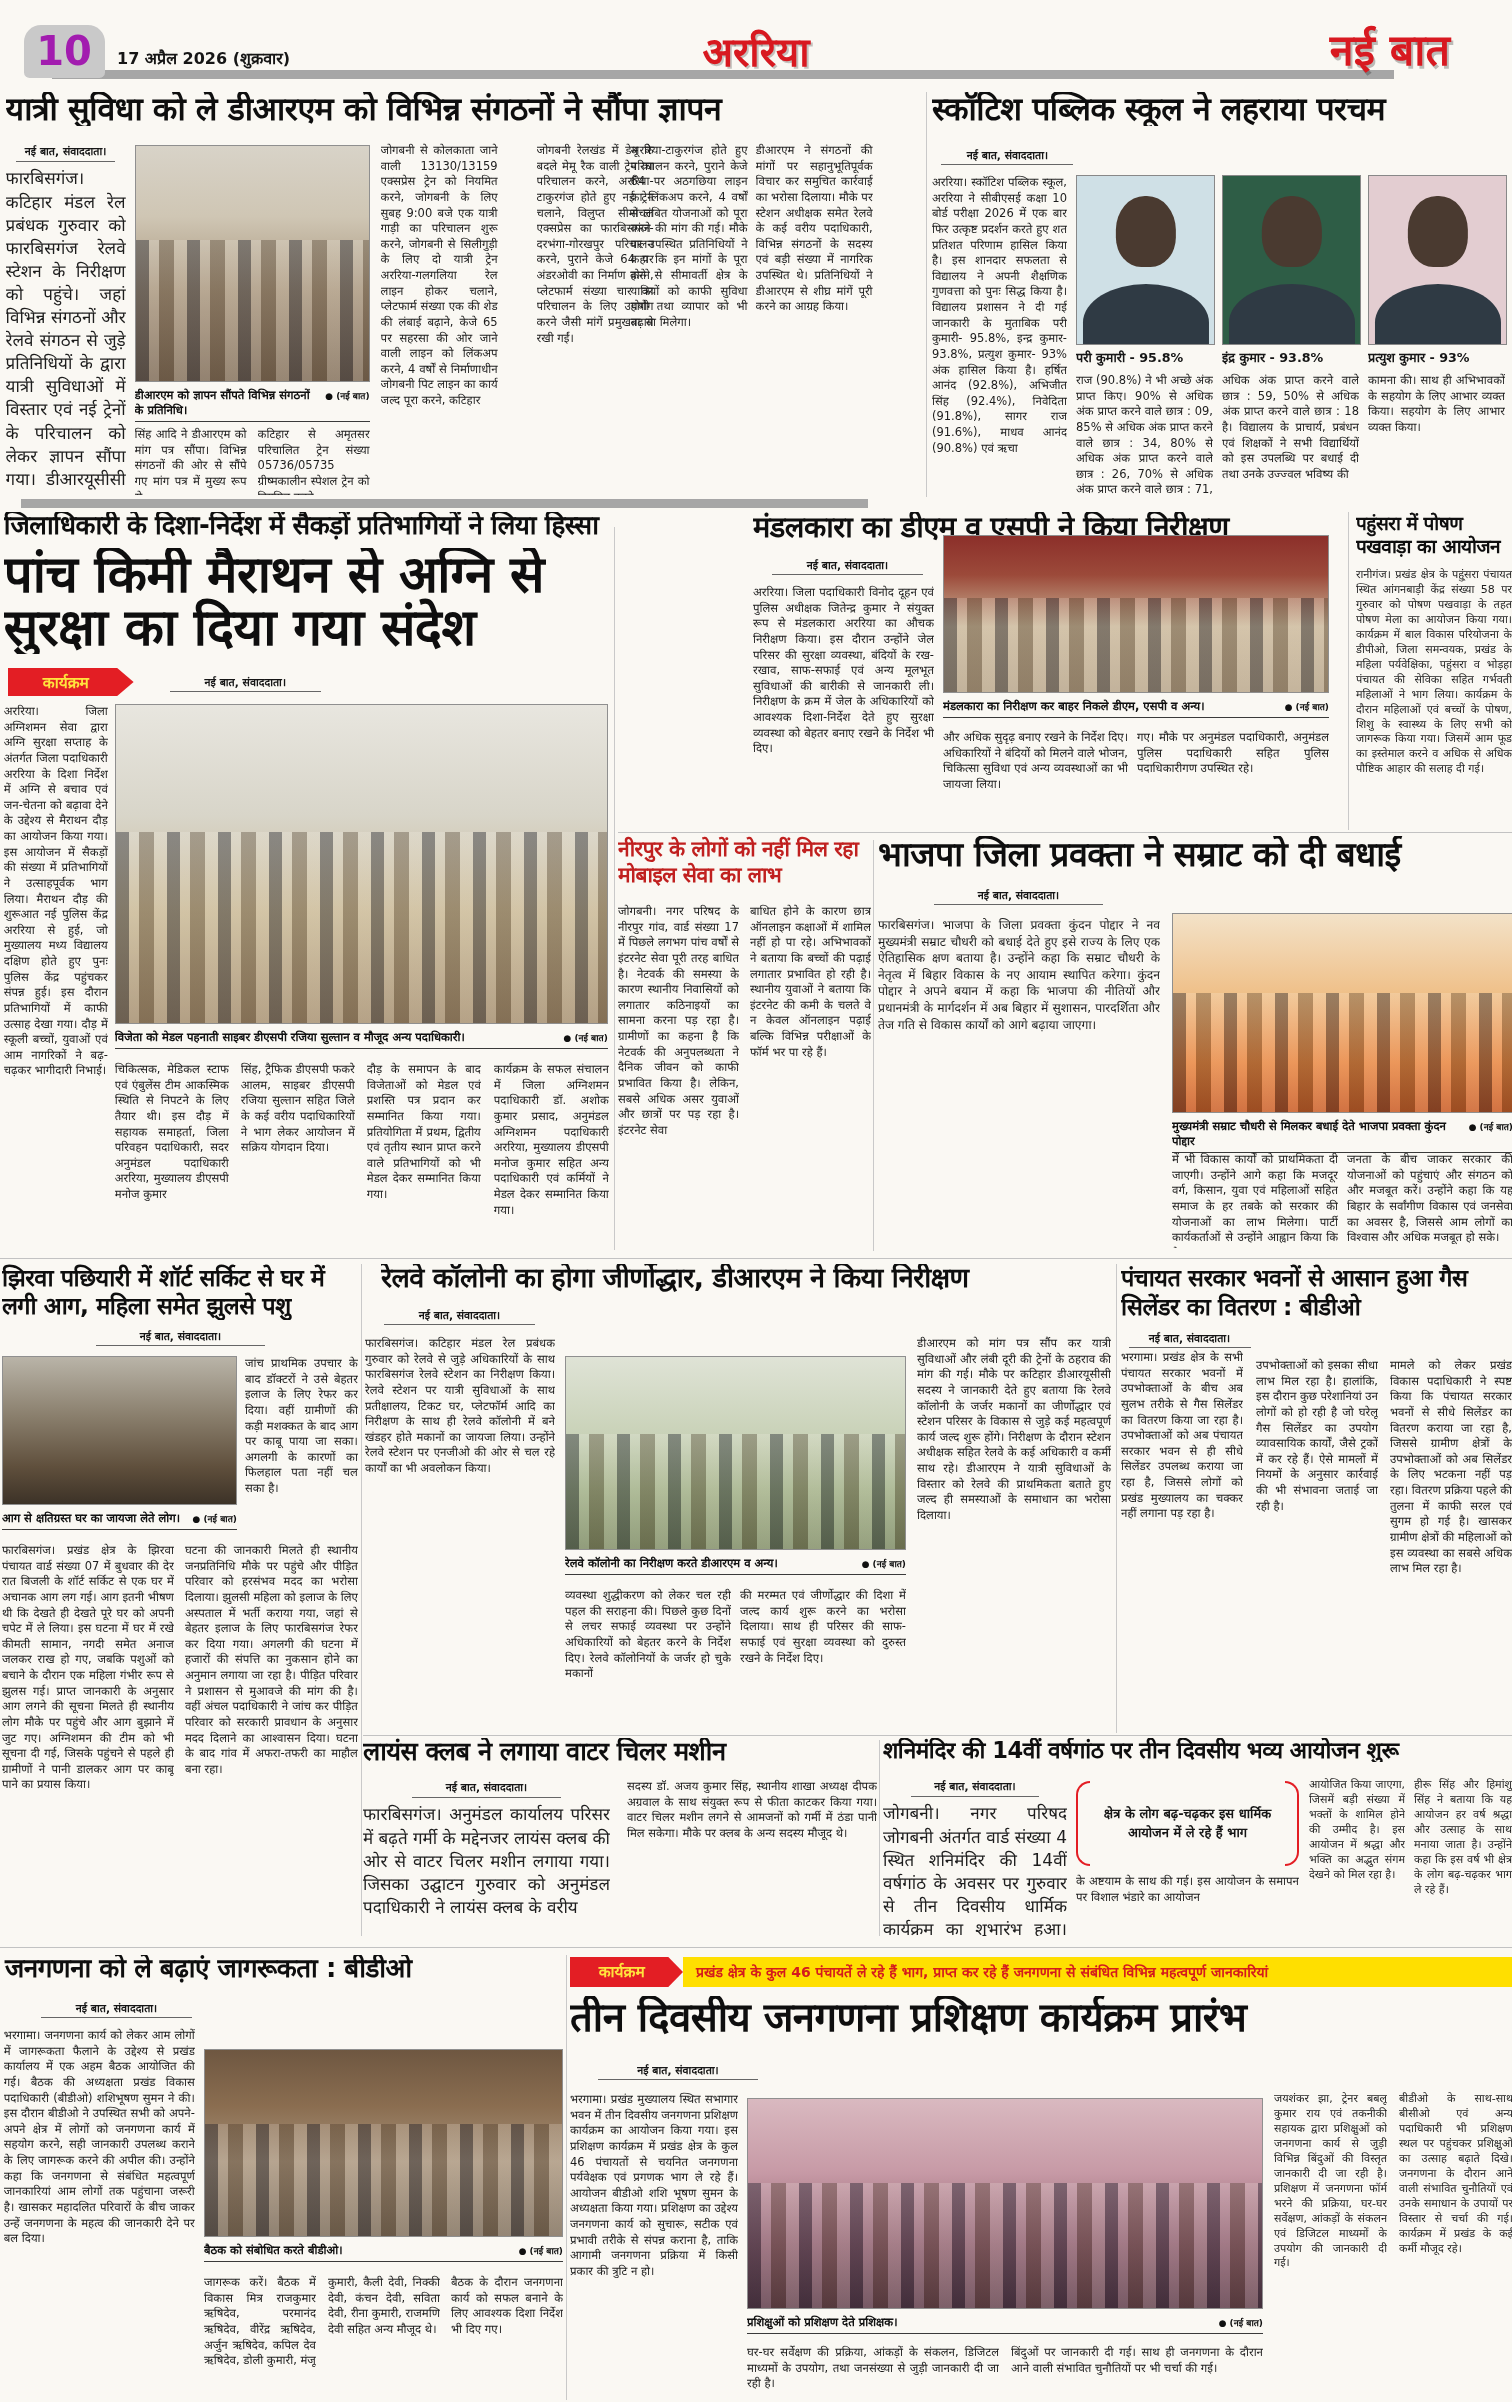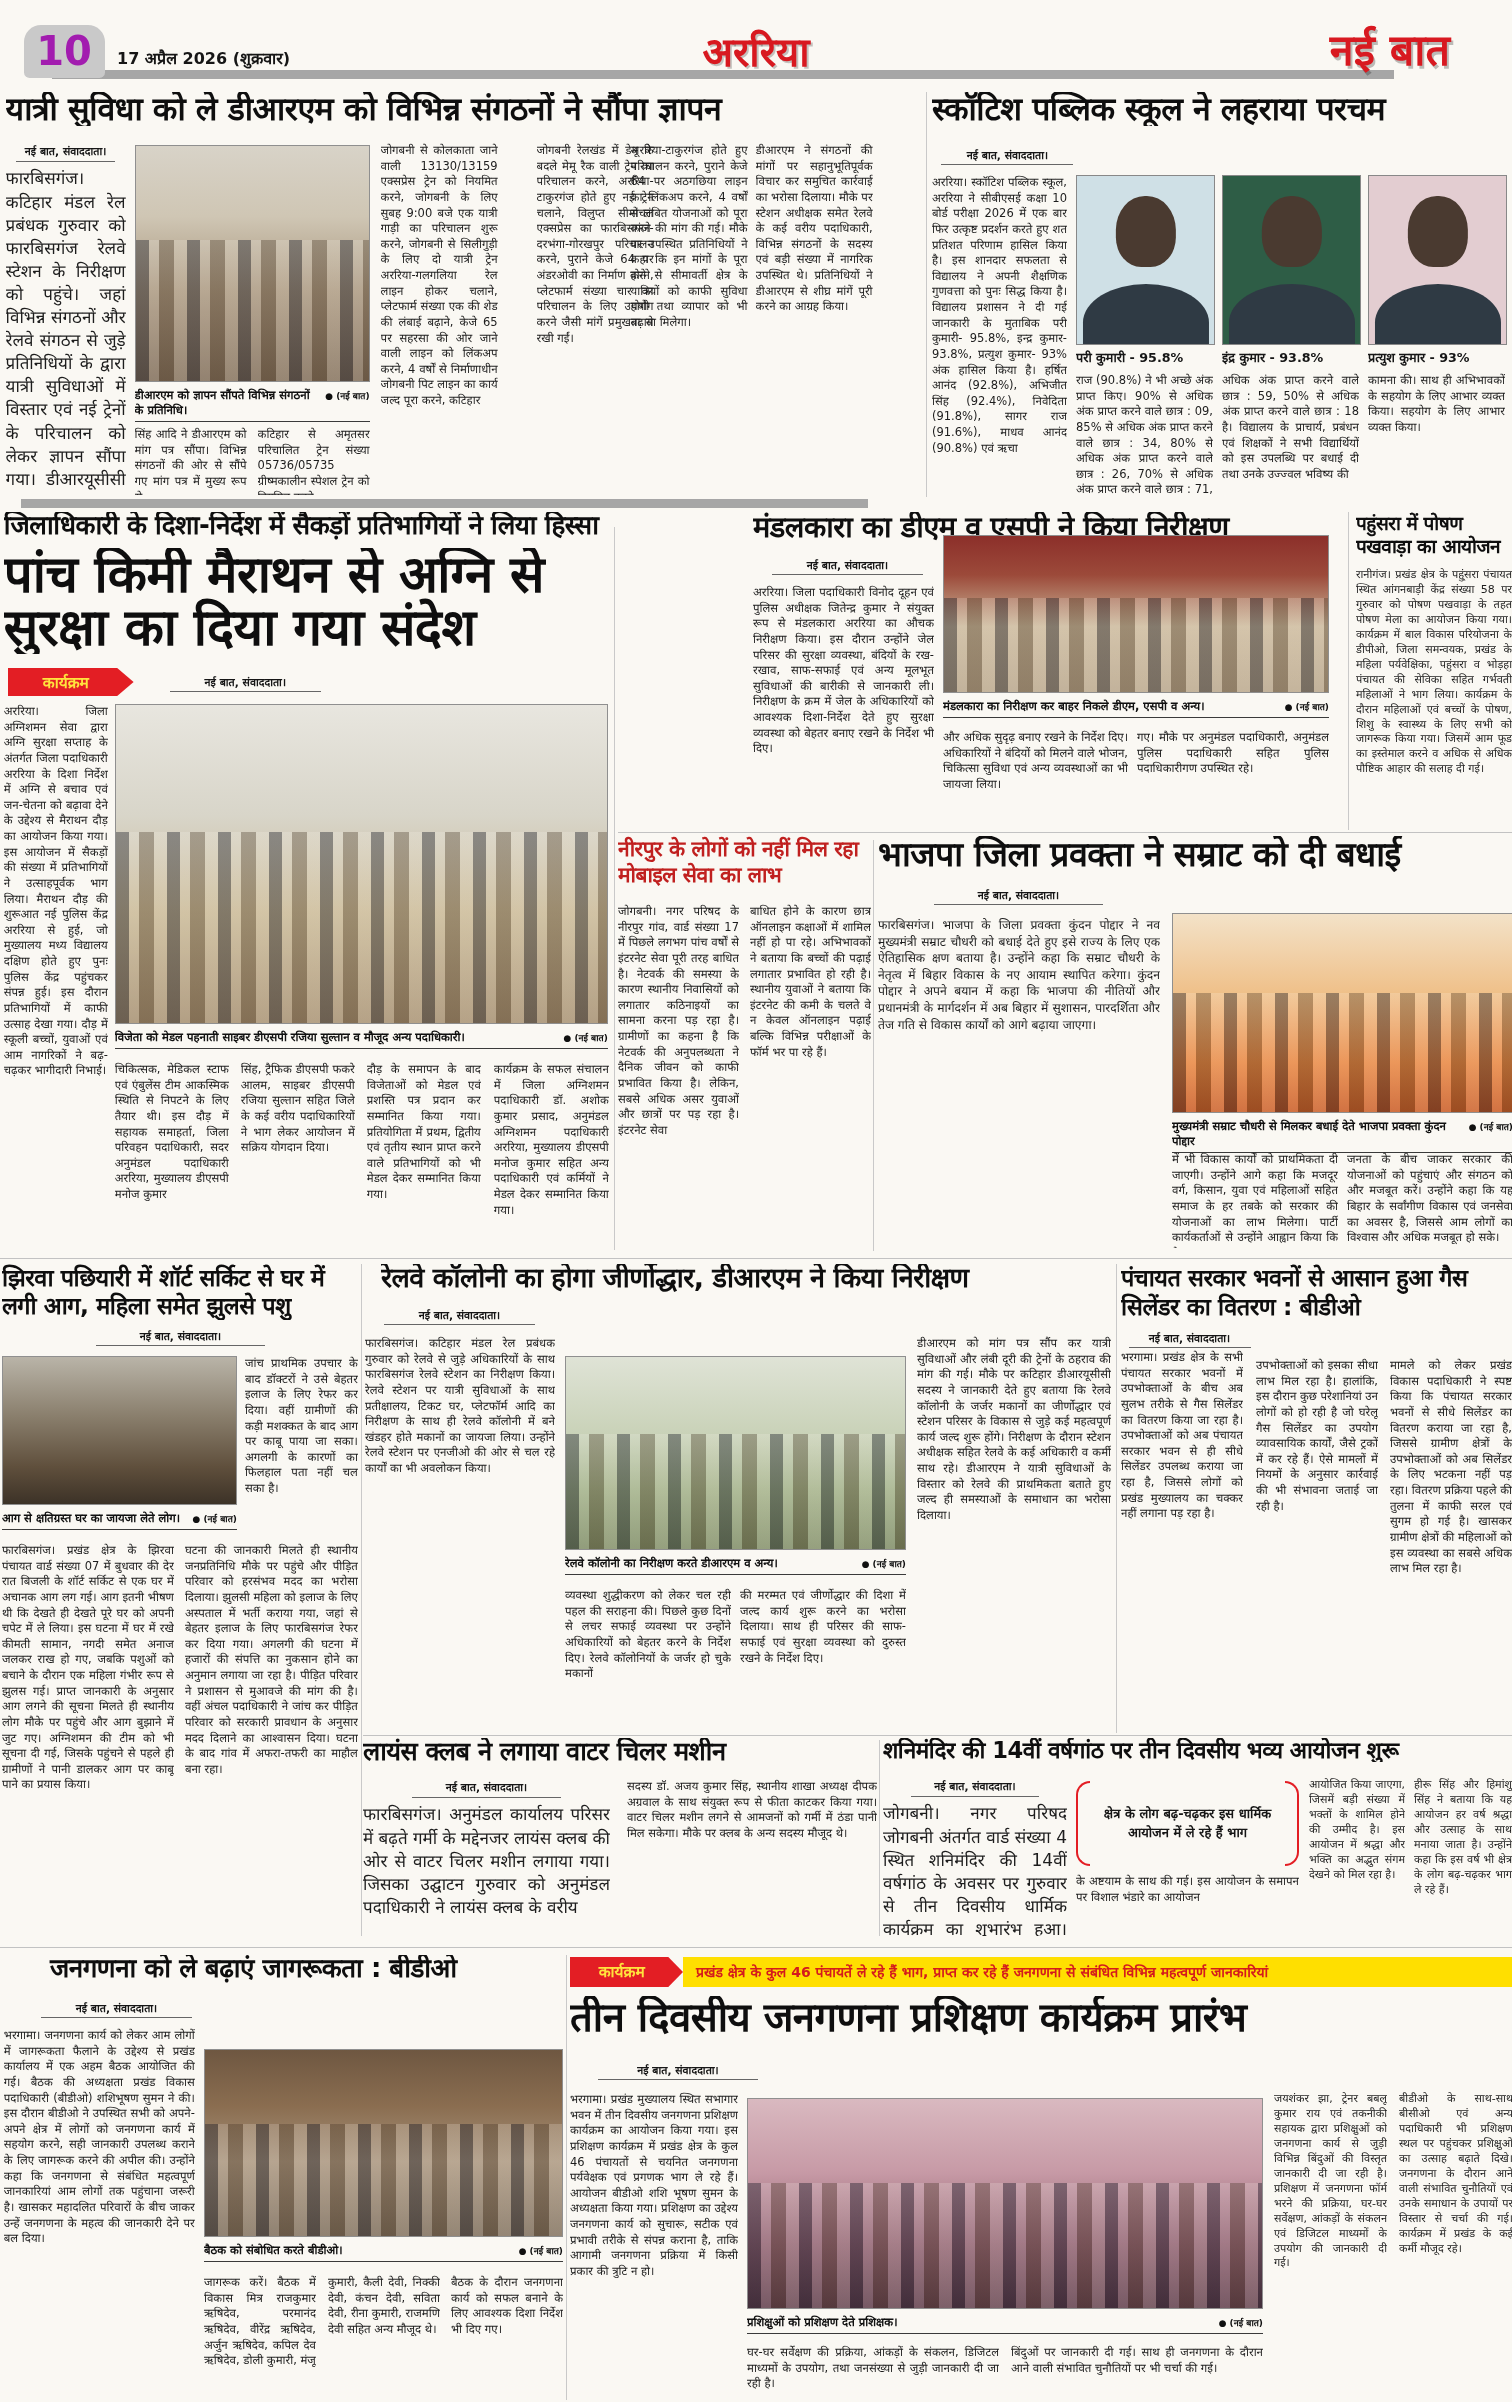--- a/index.html
+++ b/index.html
@@ -220,21 +220,21 @@
     <div class="br brr"></div>
   </div>
   <div class="txt" style="left:193px;top:136px;width:223px;height:62px;">के अष्टयाम के साथ की गई। इस आयोजन के समापन पर विशाल भंडारे का आयोजन</div>
   <div class="txt" style="left:426px;top:40px;width:96px;height:158px;font-size:11px;">आयोजित किया जाएगा, जिसमें बड़ी संख्या में भक्तों के शामिल होने की उम्मीद है। इस आयोजन में श्रद्धा और भक्ति का अद्भुत संगम देखने को मिल रहा है।</div>
   <div class="txt" style="left:531px;top:40px;width:98px;height:158px;font-size:11px;">हीरू सिंह और हिमांशु सिंह ने बताया कि यह आयोजन हर वर्ष श्रद्धा और उत्साह के साथ मनाया जाता है। उन्होंने कहा कि इस वर्ष भी क्षेत्र के लोग बढ़-चढ़कर भाग ले रहे हैं।</div>
 </section>
 
 <div class="hrule" style="left:0;top:1947px;width:1512px;"></div>
 
 <section class="art" style="left:0;top:1955px;width:563px;height:445px;">
-  <h1 class="hl" style="font-size:26px;white-space:nowrap;padding-left:15px;margin-left:35px;">जनगणना को ले बढ़ाएं जागरूकता : बीडीओ</h1>
+  <h1 class="hl" style="font-size:26px;white-space:nowrap;padding-left:5px;">जनगणना को ले बढ़ाएं जागरूकता : बीडीओ</h1>
   <div class="byline-abs" style="left:41px;top:45px;width:151px;">नई बात, संवाददाता।</div>
   <div class="txt" style="left:3.8px;top:73px;width:191px;height:370px;">भरगामा। जनगणना कार्य को लेकर आम लोगों में जागरूकता फैलाने के उद्देश्य से प्रखंड कार्यालय में एक अहम बैठक आयोजित की गई। बैठक की अध्यक्षता प्रखंड विकास पदाधिकारी (बीडीओ) शशिभूषण सुमन ने की। इस दौरान बीडीओ ने उपस्थित सभी को अपने-अपने क्षेत्र में लोगों को जनगणना कार्य में सहयोग करने, सही जानकारी उपलब्ध कराने के लिए जागरूक करने की अपील की। उन्होंने कहा कि जनगणना से संबंधित महत्वपूर्ण जानकारियां आम लोगों तक पहुंचाना जरूरी है। खासकर महादलित परिवारों के बीच जाकर उन्हें जनगणना के महत्व की जानकारी देने पर बल दिया।</div>
   <div class="photo p-meet crowd" style="left:204px;top:94px;width:359px;height:188px;"></div>
   <div class="cap" style="left:204px;top:284px;width:359px;">
     <span>बैठक को संबोधित करते बीडीओ।</span>
     <span class="credit">● (नई बात)</span>
   </div>
   <div class="txt" style="left:204px;top:320px;width:112px;height:122px;">जागरूक करें। बैठक में विकास मित्र राजकुमार ऋषिदेव, परमानंद ऋषिदेव, वीरेंद्र ऋषिदेव, अर्जुन ऋषिदेव, कपिल देव ऋषिदेव, डोली कुमारी, मंजू</div>
   <div class="txt" style="left:328px;top:320px;width:112px;height:122px;">कुमारी, कैली देवी, निक्की देवी, कंचन देवी, सविता देवी, रीना कुमारी, राजमणि देवी सहित अन्य मौजूद थे।</div>
   <div class="txt" style="left:451px;top:320px;width:112px;height:122px;">बैठक के दौरान जनगणना कार्य को सफल बनाने के लिए आवश्यक दिशा निर्देश भी दिए गए।</div>

